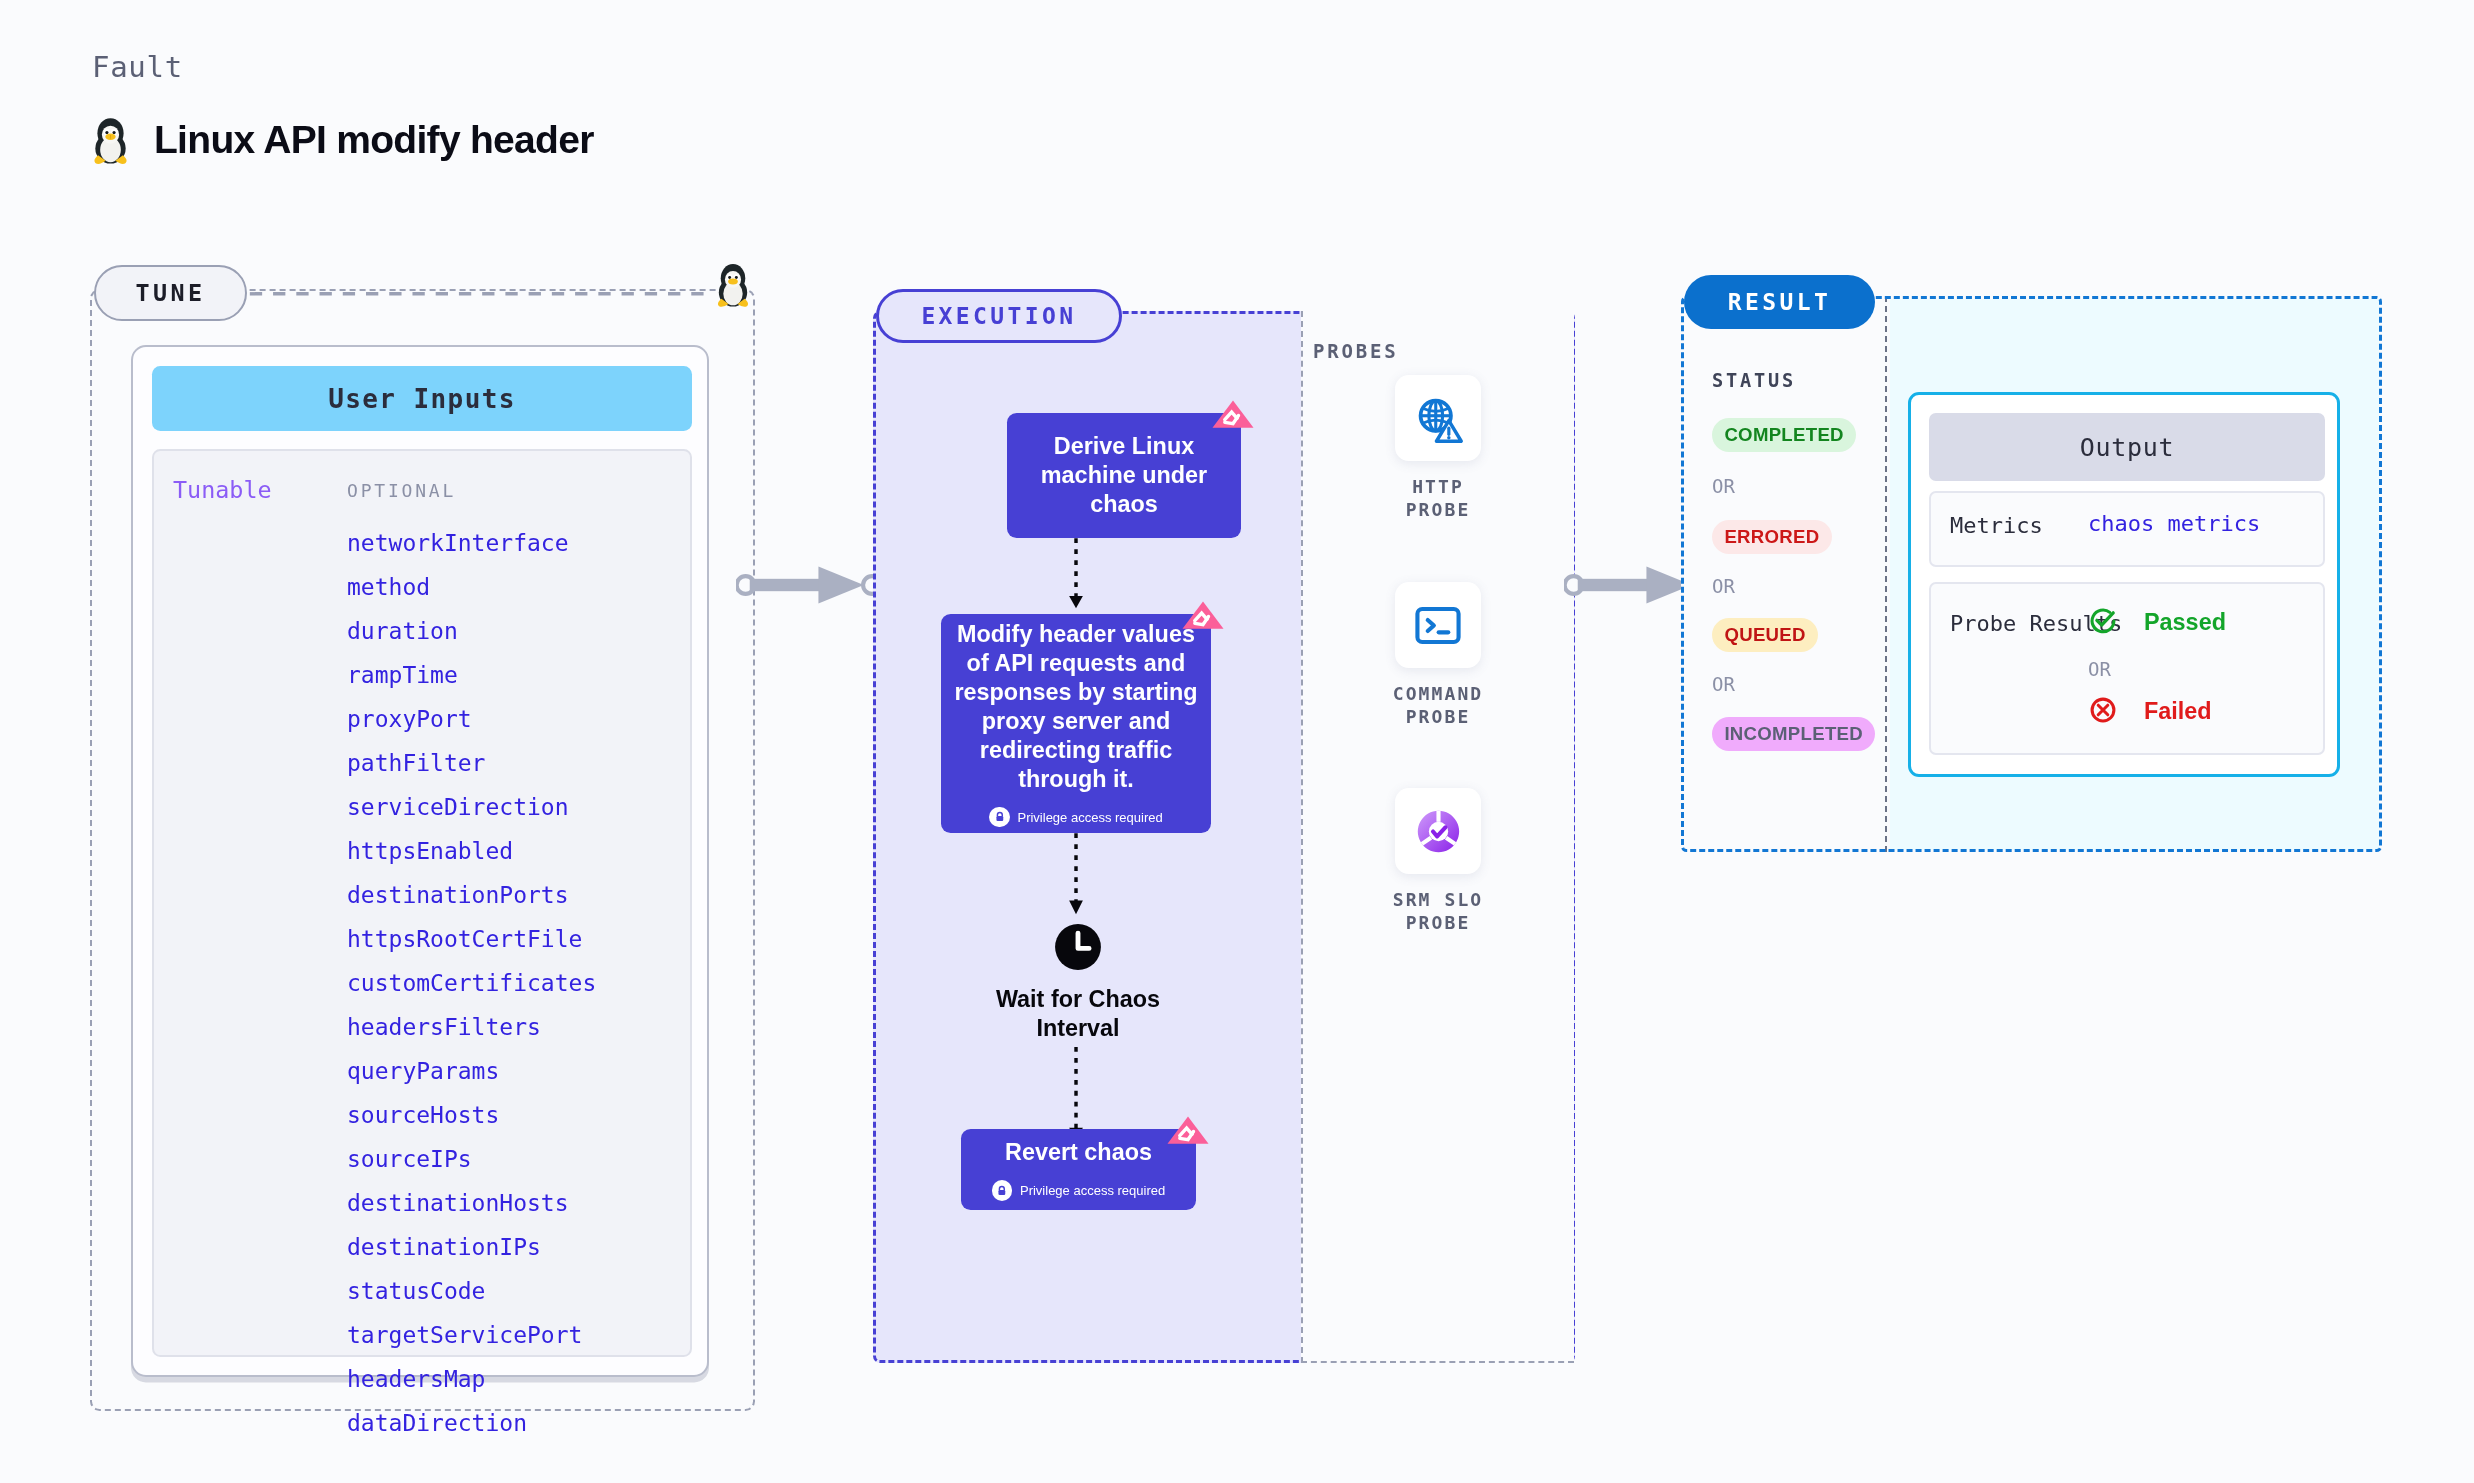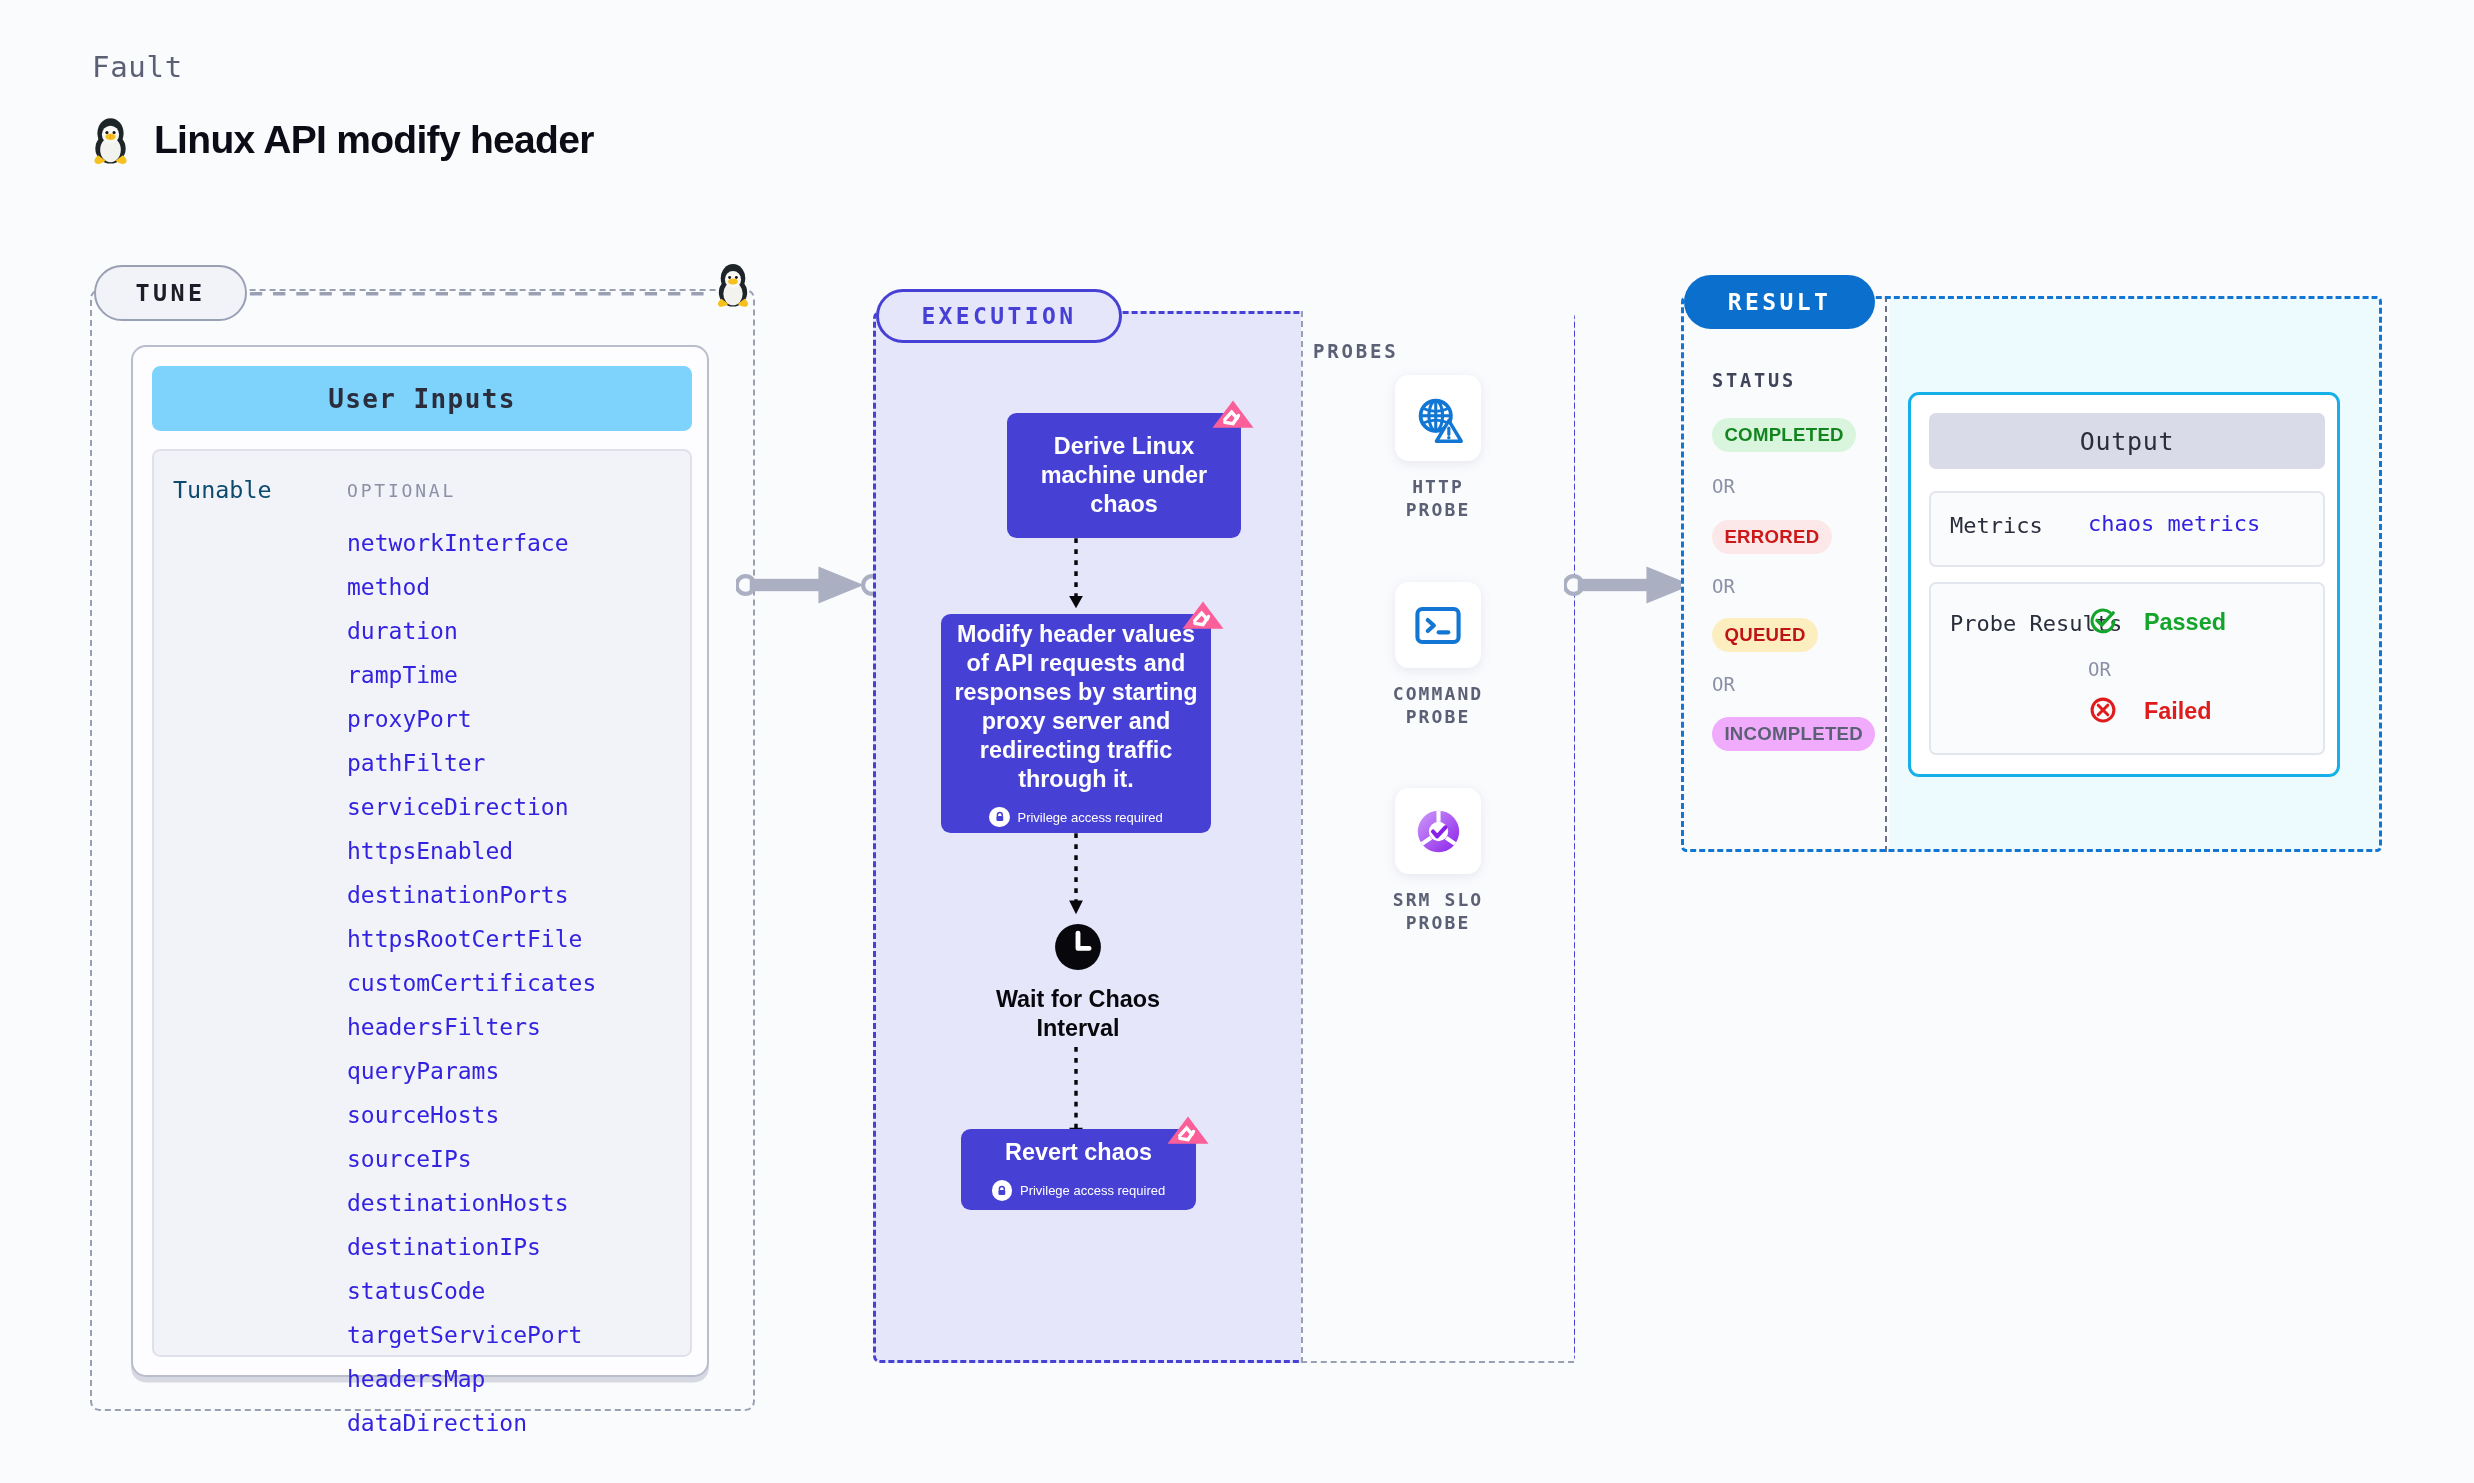--- a/index.html
+++ b/index.html
@@ -56,21 +56,21 @@
     font-family: "DejaVu Sans Mono", monospace; font-size: 26px;
     font-weight: bold; color: #2b2d3c; letter-spacing: 1.4px;
   }
   .inputs-body {
     position: absolute; left: 19px; top: 102px; width: 540px; height: 908px;
     background: #f2f3f8; border: 2.1px solid #dfe1ea; border-radius: 8.3px;
     padding: 18px 0 0 0;
   }
   .tunable-lbl {
     position: absolute; left: 19px; top: 25px;
-    font-family: "DejaVu Sans Mono", monospace; font-size: 23.4px; color: #0c4a6e;
+    font-family: "DejaVu Sans Mono", monospace; font-size: 23.4px; color: #8b5cf6;
   }
   .optional-lbl {
     position: absolute; left: 193px; top: 29px;
     font-family: "DejaVu Sans Mono", monospace; font-size: 18px;
     color: #8b90a6; letter-spacing: 2.8px;
   }
   .param-list {
     position: absolute; left: 193px; top: 72px; width: 344px;
     display: flex; flex-direction: column; gap: 4px;
   }
@@ -169,21 +169,21 @@
   .or-txt {
     position: absolute; font-family: "DejaVu Sans Mono", monospace;
     font-size: 19px; color: #8b90a6;
   }
 
   .output-card {
     position: absolute; left: 1908px; top: 392px; width: 432px; height: 385px;
     background: #fff; border: 3.4px solid #16b0e8; border-radius: 11px;
   }
   .output-head {
-    position: absolute; left: 18px; top: 18px; width: 396px; height: 56px;
+    position: absolute; left: 18px; top: 18px; width: 396px; height: 68px;
     background: #d9dbe8; border-radius: 6.9px;
     display: flex; align-items: center; justify-content: center;
     font-family: "DejaVu Sans Mono", monospace; font-size: 25px;
     color: #2b2d3c; letter-spacing: 0.7px;
   }
   .out-row {
     position: absolute; left: 18px; width: 396px;
     background: #fafbfd; border: 2.1px solid #e4e6ef; border-radius: 6.9px;
   }
   .out-key {

